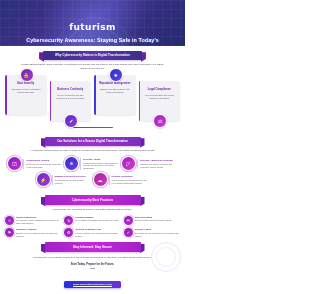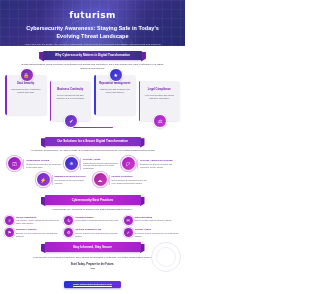--- a/index.html
+++ b/index.html
@@ -30,21 +30,21 @@
     position:absolute;left:50%;top:18px;width:86px;height:86px;margin-left:-43px;
     border-radius:50%;
     background:radial-gradient(circle,rgba(150,170,255,.30) 0%,rgba(80,90,200,0) 70%);
     pointer-events:none;
   }
   .hero-ring{
     position:absolute;left:50%;top:26px;width:64px;height:64px;margin-left:-32px;
     border:1px solid rgba(160,180,255,.22);border-radius:50%;
   }
   .hero-ring.r2{width:82px;height:82px;margin-left:-41px;top:17px;border-color:rgba(160,180,255,.13);}
-  .brand{position:relative;text-align:center;margin:1px 0 3px;}
+  .brand{position:relative;text-align:center;margin:13px 0 3px;}
   .brand-word{
     font-size:9px;letter-spacing:.4px;color:#ffffff;font-weight:700;
     font-family:"DejaVu Sans",sans-serif;
   }
   .hero-title{
     position:relative;text-align:center;color:#ffffff;
     font-size:5.4px;font-weight:700;line-height:1.45;letter-spacing:.08px;
     padding:0 8px;text-shadow:0 0 3px rgba(120,140,255,.6);
   }
   .hero-sub{

